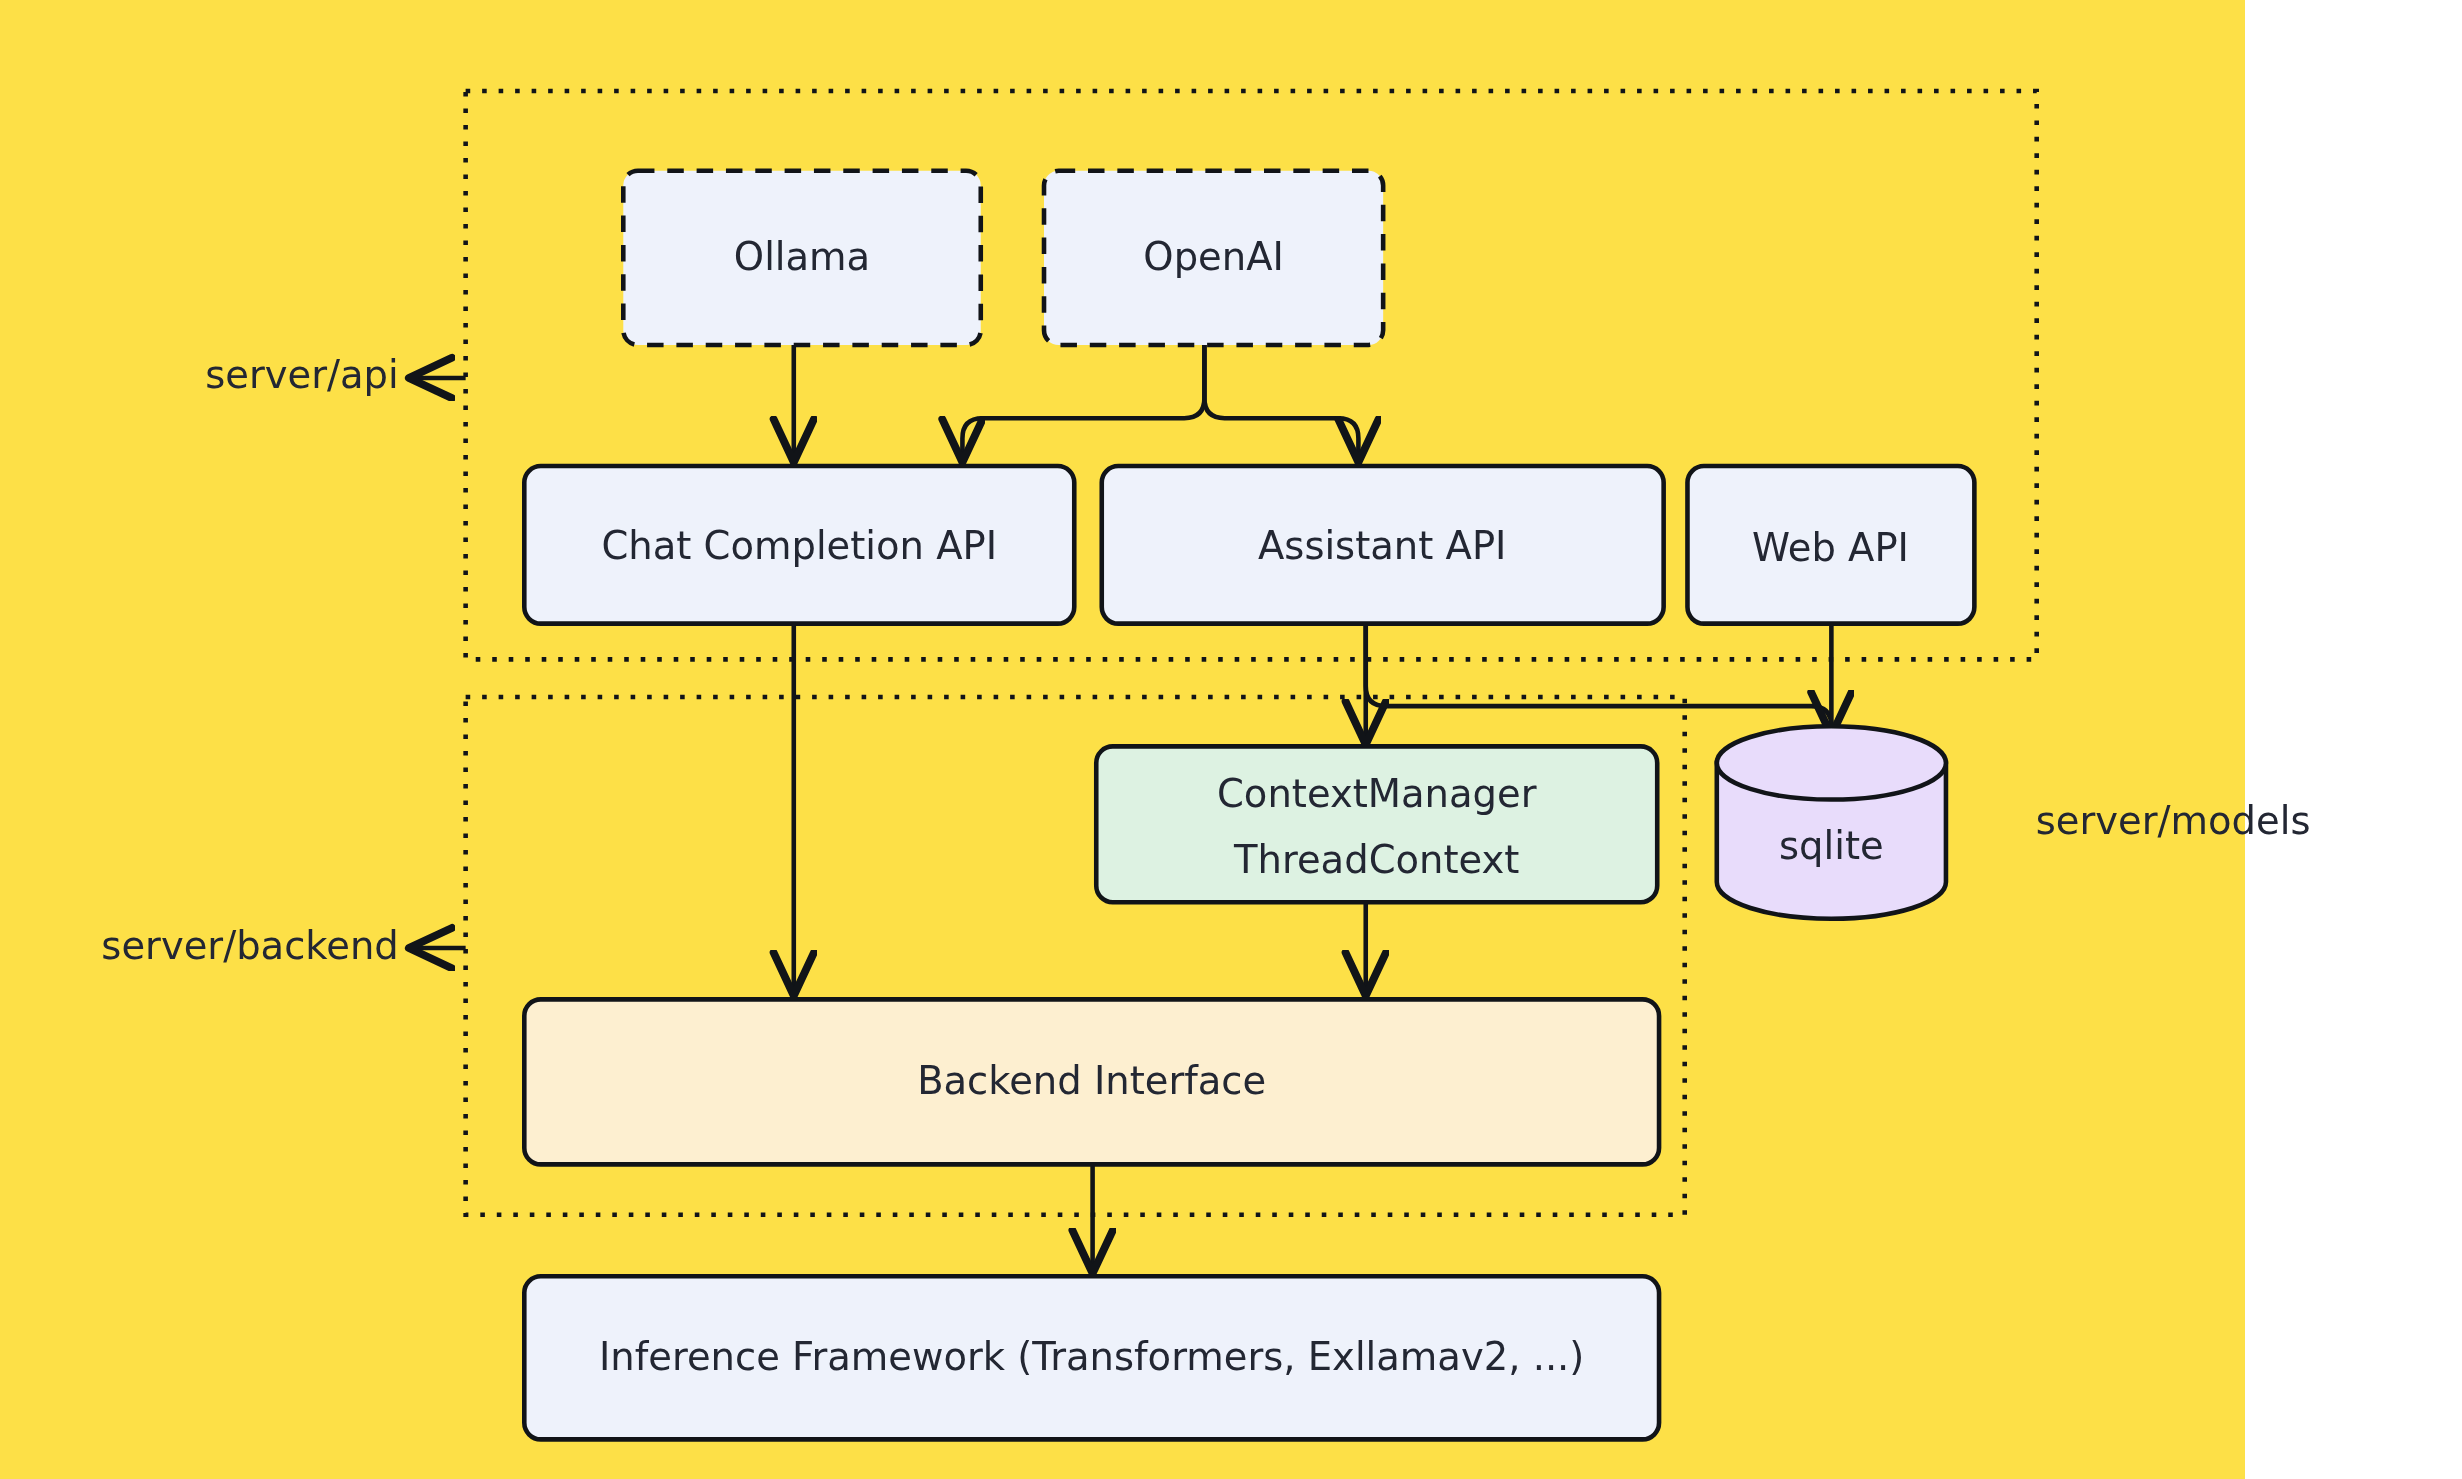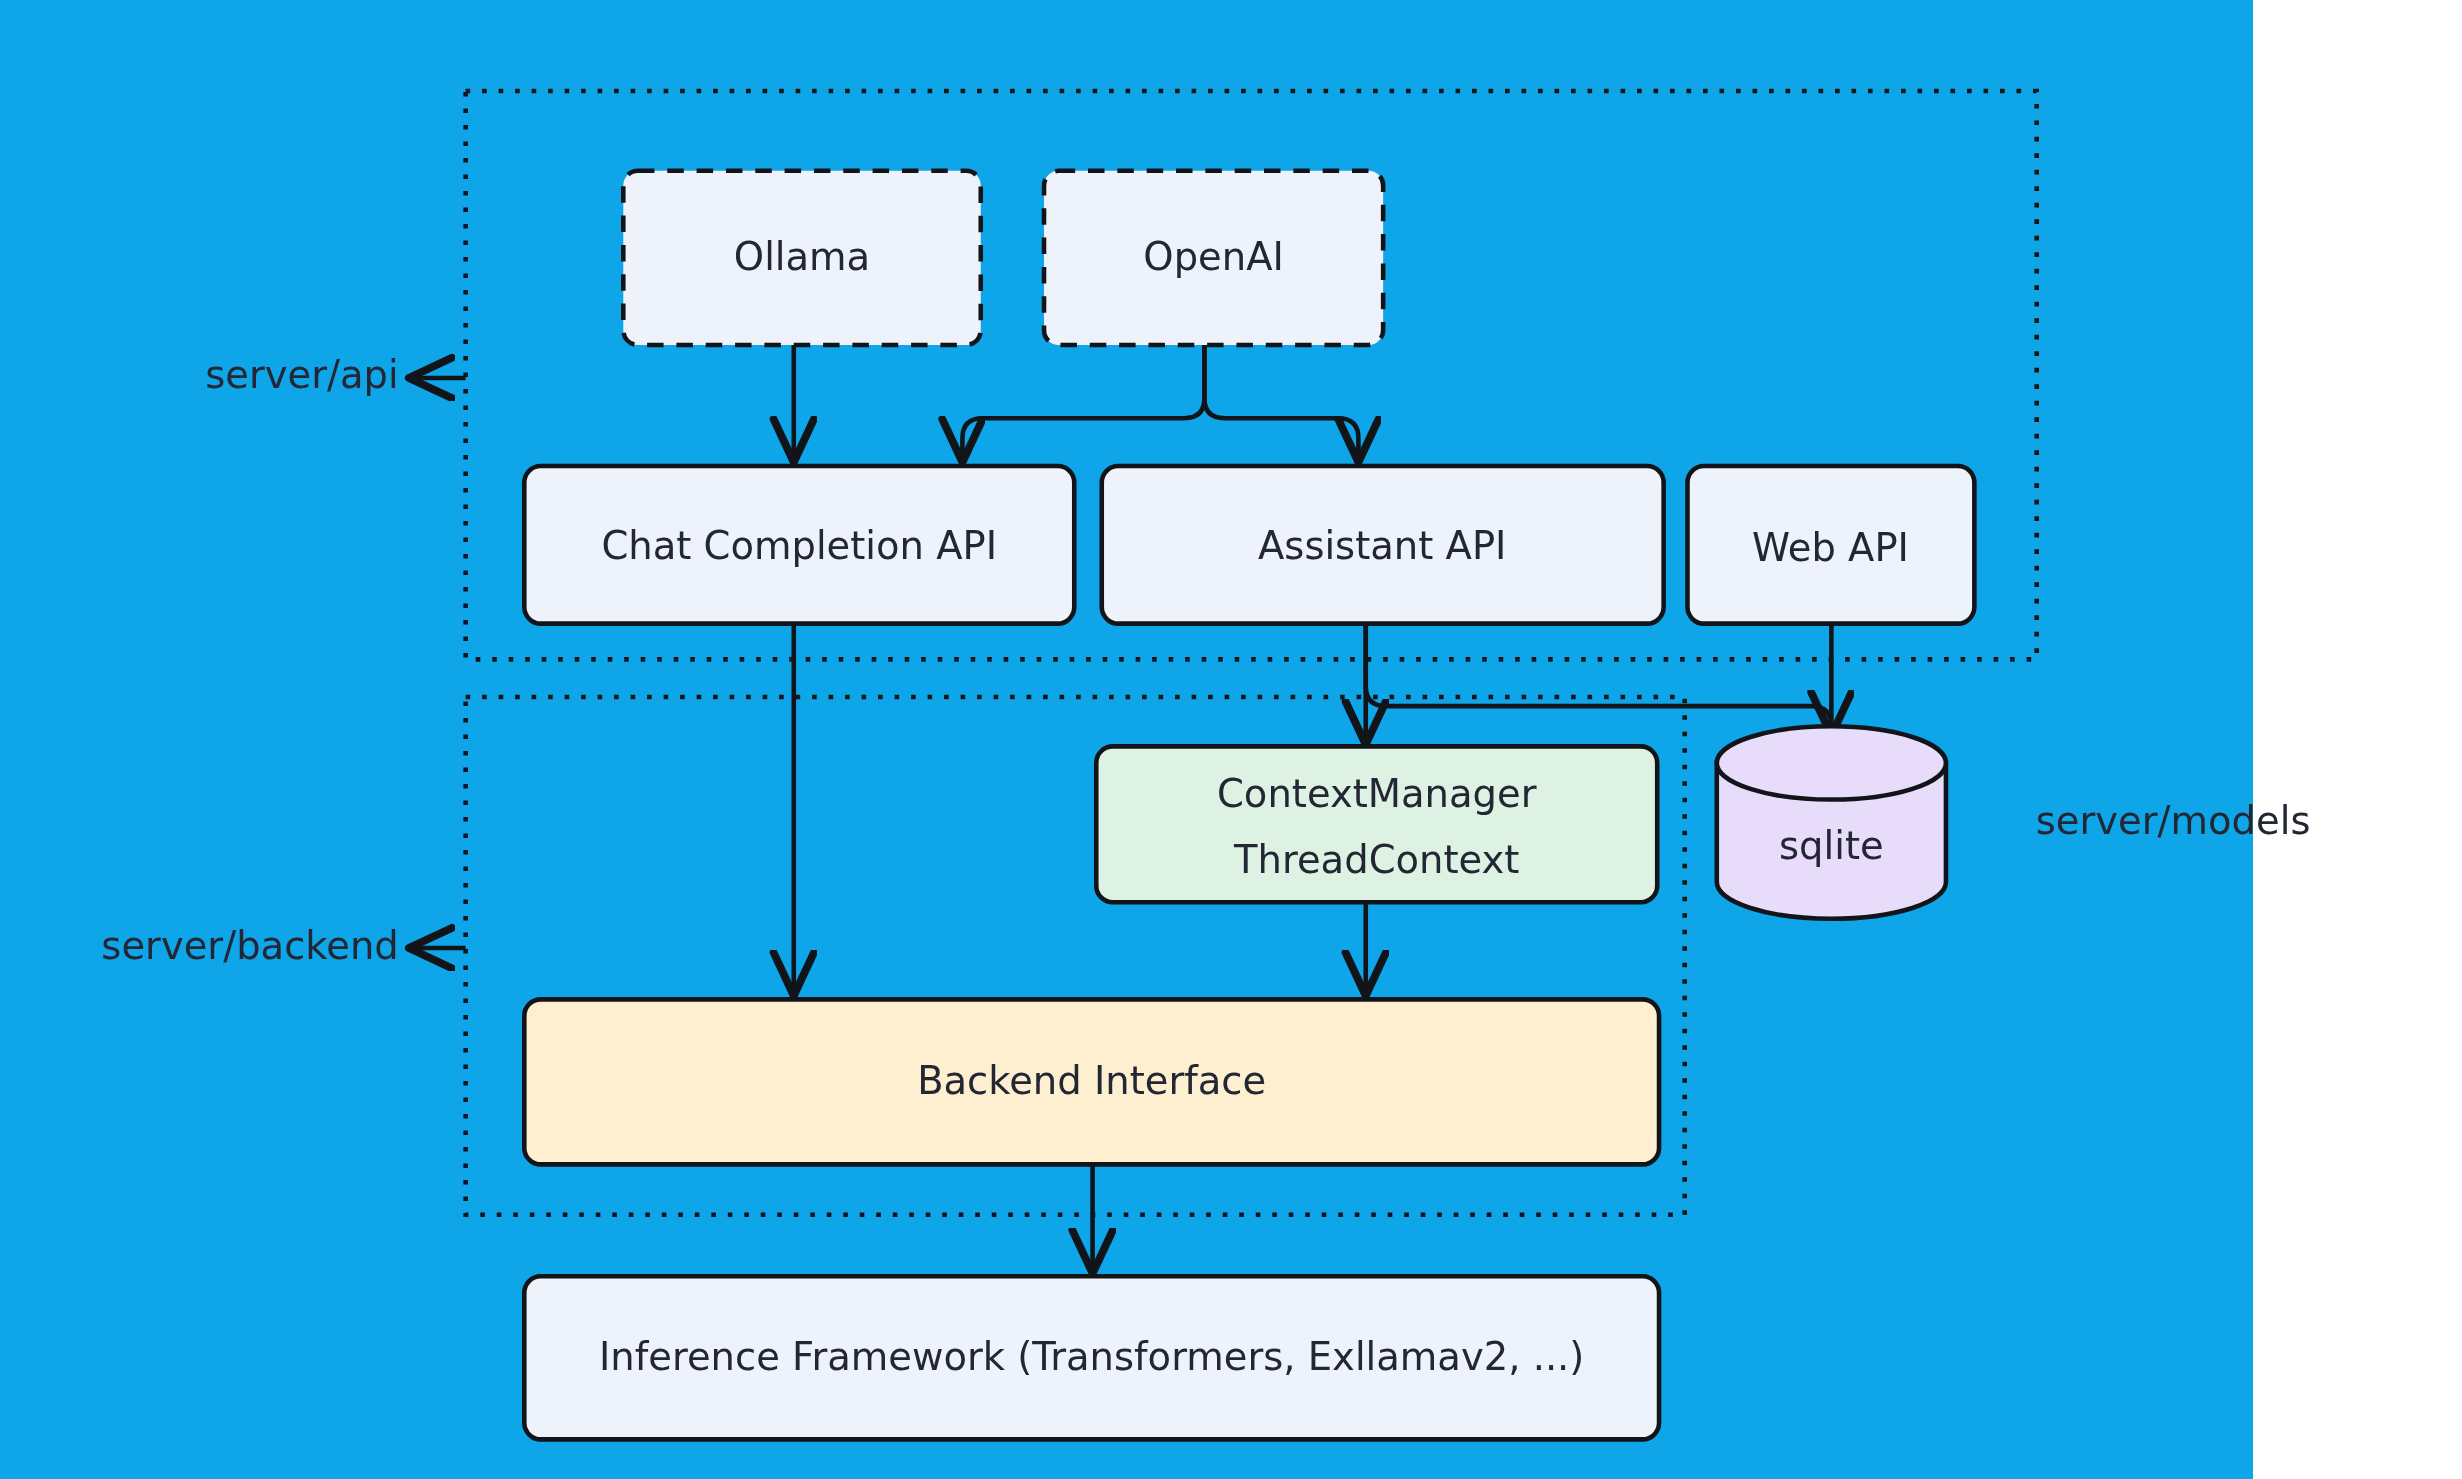--- a/index.html
+++ b/index.html
@@ -4,23 +4,22 @@
 <style>
   html, body {
     margin: 0;
     padding: 0;
     background: #ffffff;
   }
   #canvas {
     position: relative;
     width: 2245px;
     height: 1480px;
-    background: #0ea5e9;
+    background: #fde047;
     font-family: "DejaVu Sans", "Liberation Sans", sans-serif;
-    padding-left: 8px;
   }
   svg#diagram {
     position: absolute;
     inset: 0;
     width: 2462px;
     height: 1480px;
   }
   .node-label {
     font-family: "DejaVu Sans", "Liberation Sans", sans-serif;
     fill: #232733;

